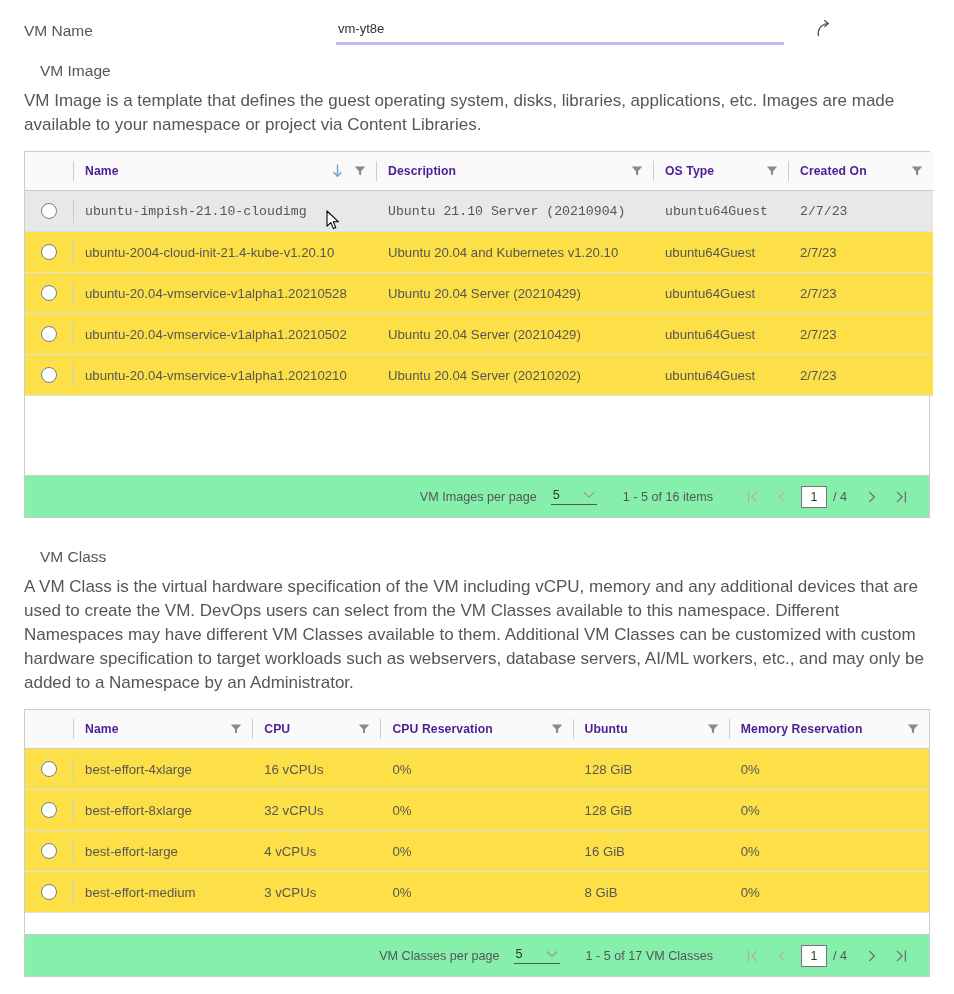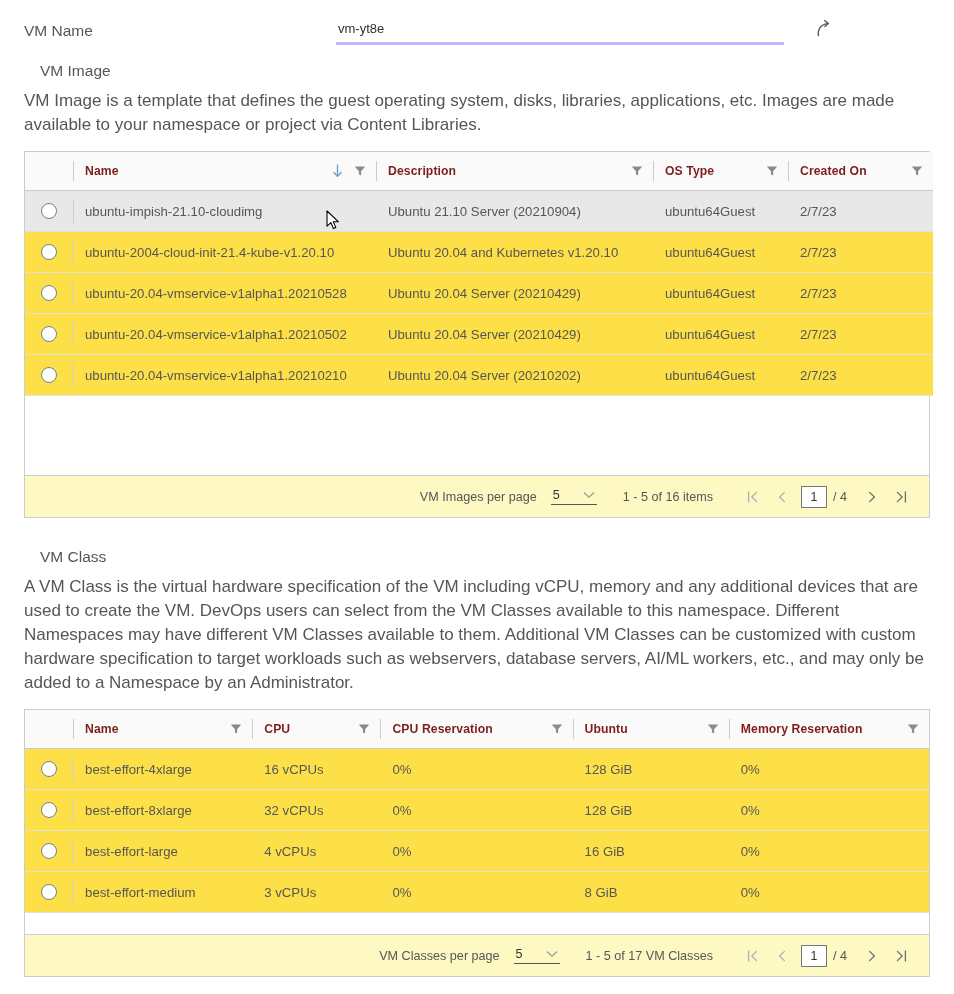--- a/index.html
+++ b/index.html
@@ -74,21 +74,21 @@
     background: #ffffff;
     margin-top: 14px;
   }
   .grid-table { width: 100%; border-collapse: collapse; table-layout: fixed; }
 
   .grid-head-row { background: #fafafa; height: 39px; }
   .grid-head-row th {
     border-bottom: 1px solid #cccccc;
     font-size: 12.2px;
     font-weight: 600;
-    color: #7f1d1d;
+    color: #4c1d95;
     text-align: left;
     padding: 0 8px 0 12px;
     vertical-align: middle;
     position: relative;
     letter-spacing: 0.1px;
   }
   .grid-head-row th + th::before {
     content: "";
     position: absolute;
     left: 0; top: 9px; bottom: 9px;
@@ -97,21 +97,21 @@
   }
   .th-inner { display: flex; align-items: center; justify-content: space-between; gap: 4px; }
   .th-text { white-space: nowrap; overflow: hidden; text-overflow: ellipsis; }
   .th-icons { display: flex; align-items: center; gap: 11px; flex: none; padding-right: 2px; }
 
   .col-radio { width: 48px; }
   .grid-head-row th.col-radio { padding: 0; }
   .grid-head-row th.col-radio::before { display: none; }
 
   .grid-body-row { height: 41px; background: #fde047; }
-  .grid-body-row.selected-hover { background: #e8e8e8; }
+  .grid-body-row.selected-hover { background: #e8e8e8; font-family: Liberation Mono, monospace; }
   .grid-body-row td {
     border-bottom: 1px solid #e0e0e0;
     font-size: 13.2px;
     color: #565656;
     padding: 0 8px 0 12px;
     vertical-align: middle;
     position: relative;
     white-space: nowrap;
     overflow: hidden;
     text-overflow: ellipsis;
@@ -132,21 +132,21 @@
     background: #ffffff;
     cursor: pointer;
     display: block;
   }
 
   .grid-filler { background: #ffffff; }
   .grid-filler-inner { border-bottom: 1px solid #cccccc; }
 
   
   .grid-footer {
-    background: #fef9c3;
+    background: #86efac;
     height: 41px;
     display: flex;
     align-items: center;
     justify-content: flex-end;
     padding-right: 14px;
     font-size: 12.6px;
     color: #565656;
     gap: 0;
   }
   .pp-label { margin-right: 14px; }

